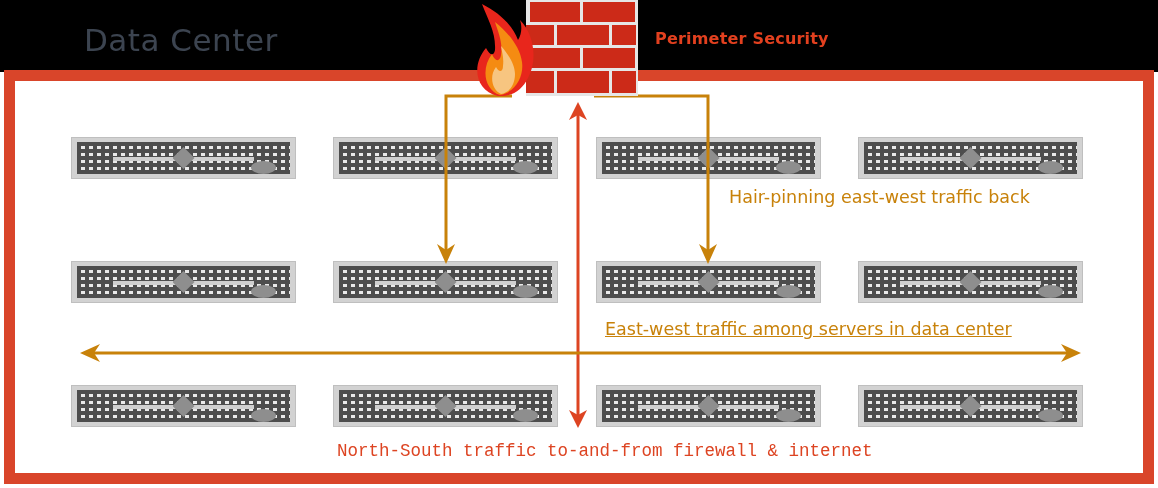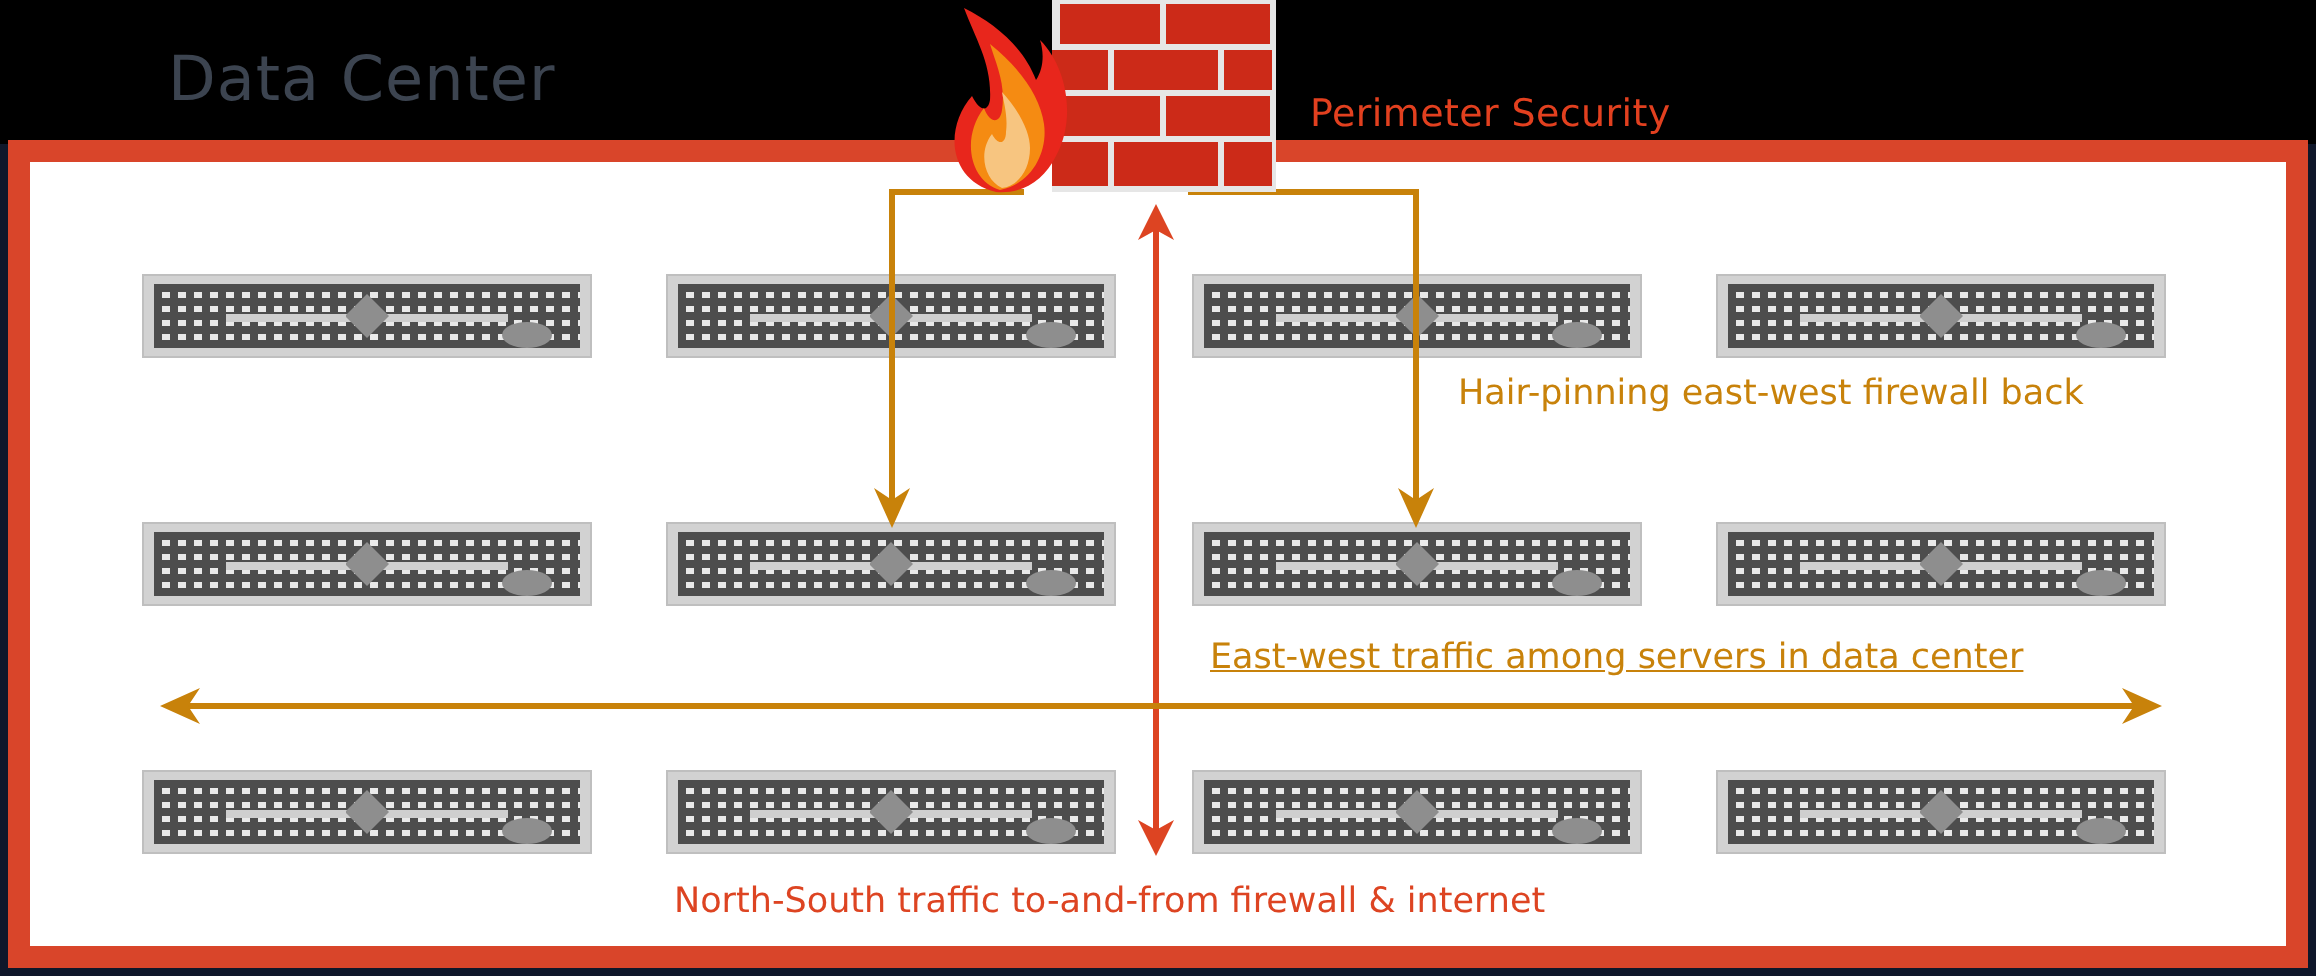--- a/index.html
+++ b/index.html
@@ -1,26 +1,26 @@
 <!DOCTYPE html>
 <html><head>
 <meta charset="utf-8">
 <style>
   html,body{margin:0;padding:0;background:#000;}
   body{width:1158px;height:488px;position:relative;overflow:hidden;
        font-family:"DejaVu Sans","Liberation Sans",sans-serif;}
 
-  #stage{position:absolute;inset:0;background:#0f172a;}
+  #stage{position:absolute;inset:0;background:#ffffff;}
 
   
   .header-band{position:absolute;left:0;top:0;width:1158px;height:72px;background:#000;}
   .dc-title{position:absolute;left:84px;top:22px;font-size:31px;color:#3c4450;
             letter-spacing:.5px;font-weight:400;}
-  .perimeter-title{position:absolute;left:655px;top:46px;font-size:19px;color:#e2401f;
-            font-weight:normal;letter-spacing:.2px;}
+  .perimeter-title{position:absolute;left:655px;top:29px;font-size:16px;color:#e2401f;
+            font-weight:bold;letter-spacing:.2px;}
 
   
   .dc-frame{position:absolute;left:4px;top:70px;width:1150px;height:414px;
             box-sizing:border-box;border:11px solid #d9452a;background:#fff;}
 
   
   .firewall{position:absolute;left:468px;top:-2px;width:172px;height:100px;z-index:40;}
   .firewall svg{display:block;}
 
   
@@ -36,21 +36,21 @@
      clip-path:polygon(50% 0,100% 50%,50% 100%,0 50%);}
   .server-oval{position:absolute;right:14px;top:58%;width:25px;height:13px;
      background:#8e8e8e;border-radius:50%;}
   .server-slot{position:absolute;left:17%;top:46%;width:66%;height:4px;background:#cfcfcf;}
   .arrow-svg{position:absolute;z-index:25;overflow:visible;}
 
   
   .label{position:absolute;z-index:30;line-height:1.35;}
   .label-hairpin{left:729px;top:186px;width:350px;font-size:17.5px;color:#c8820a;}
   .label-eastwest{left:605px;top:318px;font-size:17.5px;color:#c8820a;text-decoration:underline;}
-  .label-northsouth{left:337px;top:440px;font-size:17.5px;color:#dd4422;}
+  .label-northsouth{left:337px;top:440px;font-size:17.5px;color:#dd4422;font-family:Liberation Mono, monospace;}
 </style>
 </head>
 <body>
 
 <div id="stage">
 
   <div class="header-band">
     <div class="dc-title">Data Center</div>
     <div class="perimeter-title">Perimeter Security</div>
   </div>
@@ -193,20 +193,20 @@
                  C35 44 30 34 27 24 C42 36 52 50 54 64
                  C56 78 48 94 32 97 Z" fill="#f58b12"></path>
         <path d="M33 96 C24 92 21 78 28 69 C31 75 35 74 35 68
                  C36 60 34 54 33 48 C42 58 47 68 47 76
                  C47 87 41 95 33 96 Z" fill="#f7c580"></path>
       </g>
     </svg>
   </div>
 
   <div class="label label-hairpin">
-    <div>Hair-pinning east-west firewall back</div>
+    <div>Hair-pinning east-west traffic back</div>
   </div>
 
   <div class="label label-eastwest">East-west traffic among servers in data center</div>
 
   <div class="label label-northsouth">North-South traffic to-and-from firewall &amp; internet</div>
 
 </div>
 
 </body></html>

